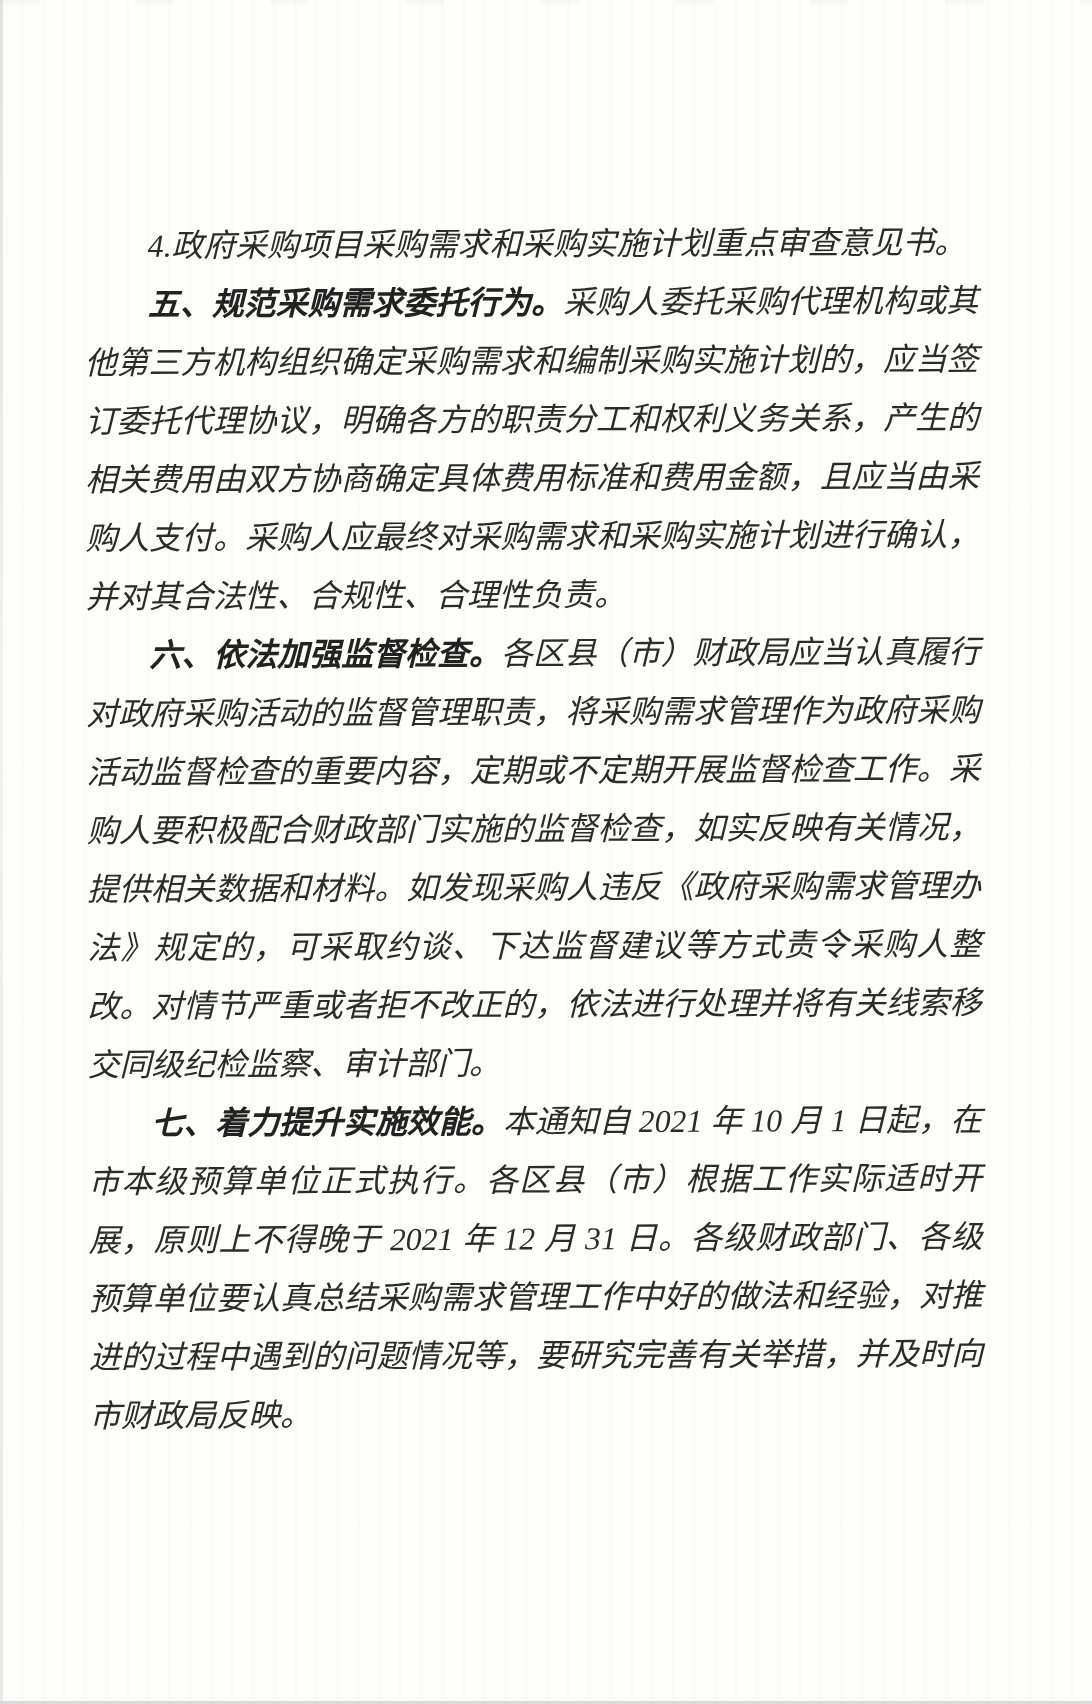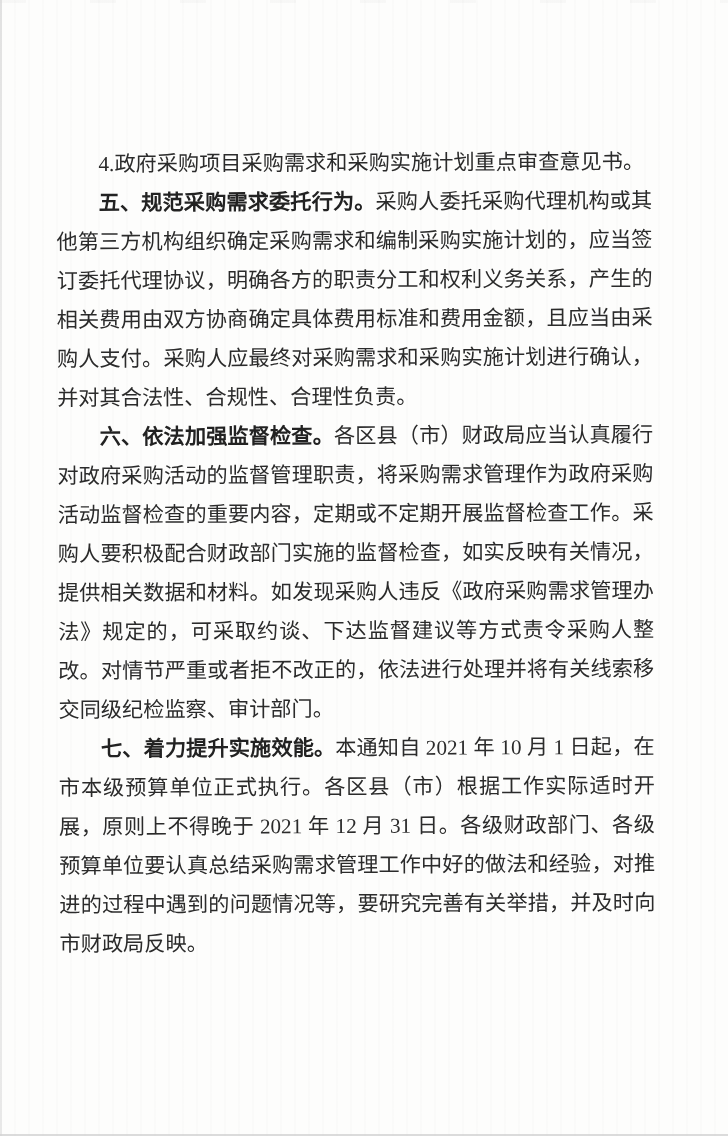--- a/index.html
+++ b/index.html
@@ -16,20 +16,21 @@
   .scan-page {
     position: absolute;
     inset: 0;
     background-color: #fdfdfc;
     
     background-image: repeating-linear-gradient(
       90deg,
       rgba(0,0,0,0.010) 0px, rgba(0,0,0,0.010) 2px,
       rgba(0,0,0,0.0) 2px, rgba(0,0,0,0.0) 14px
     );
+    font-style: italic;
   }
   .scan-edge-left {
     position: absolute;
     left: 0; top: 0;
     width: 2px; height: 100%;
     background: linear-gradient(180deg, #d9d9d9, #ececec 40%, #e2e2e2);
     opacity: 0.75;
   }
   .scan-edge-bottom {
     position: absolute;

